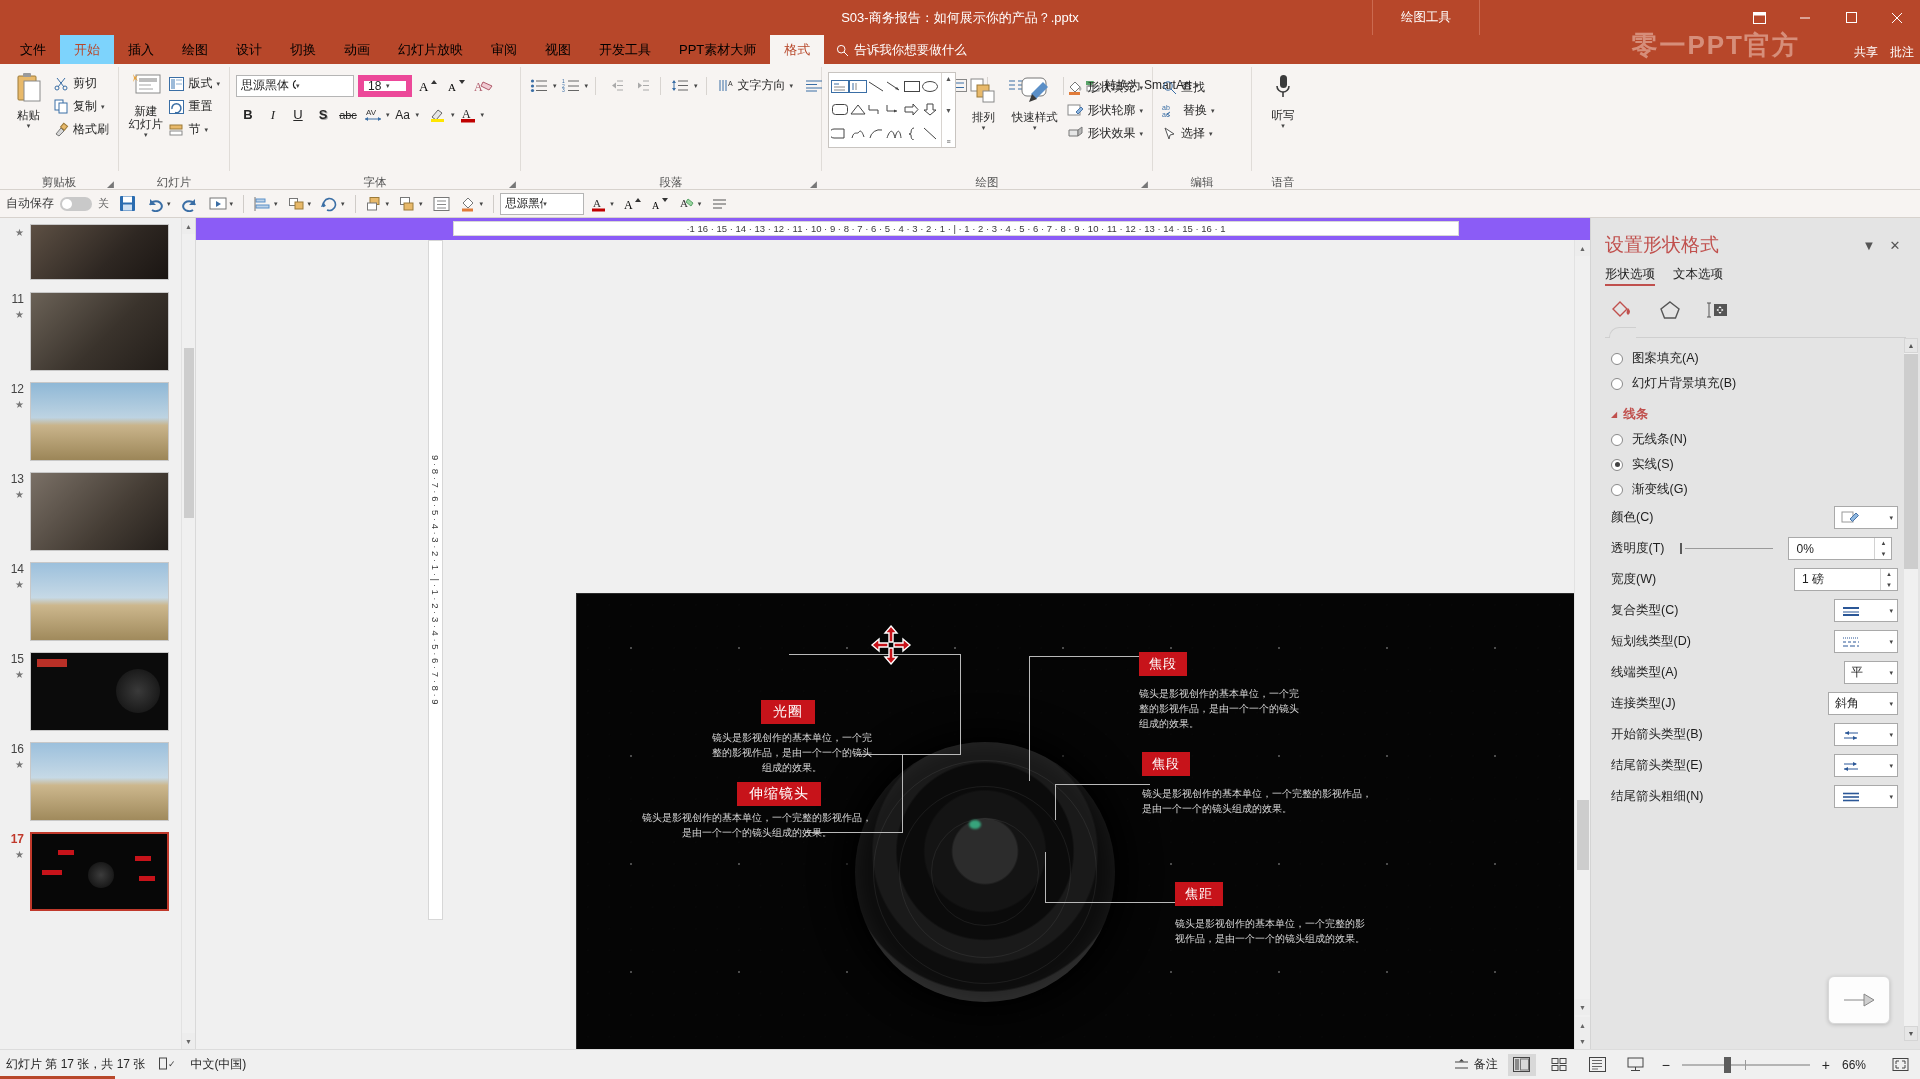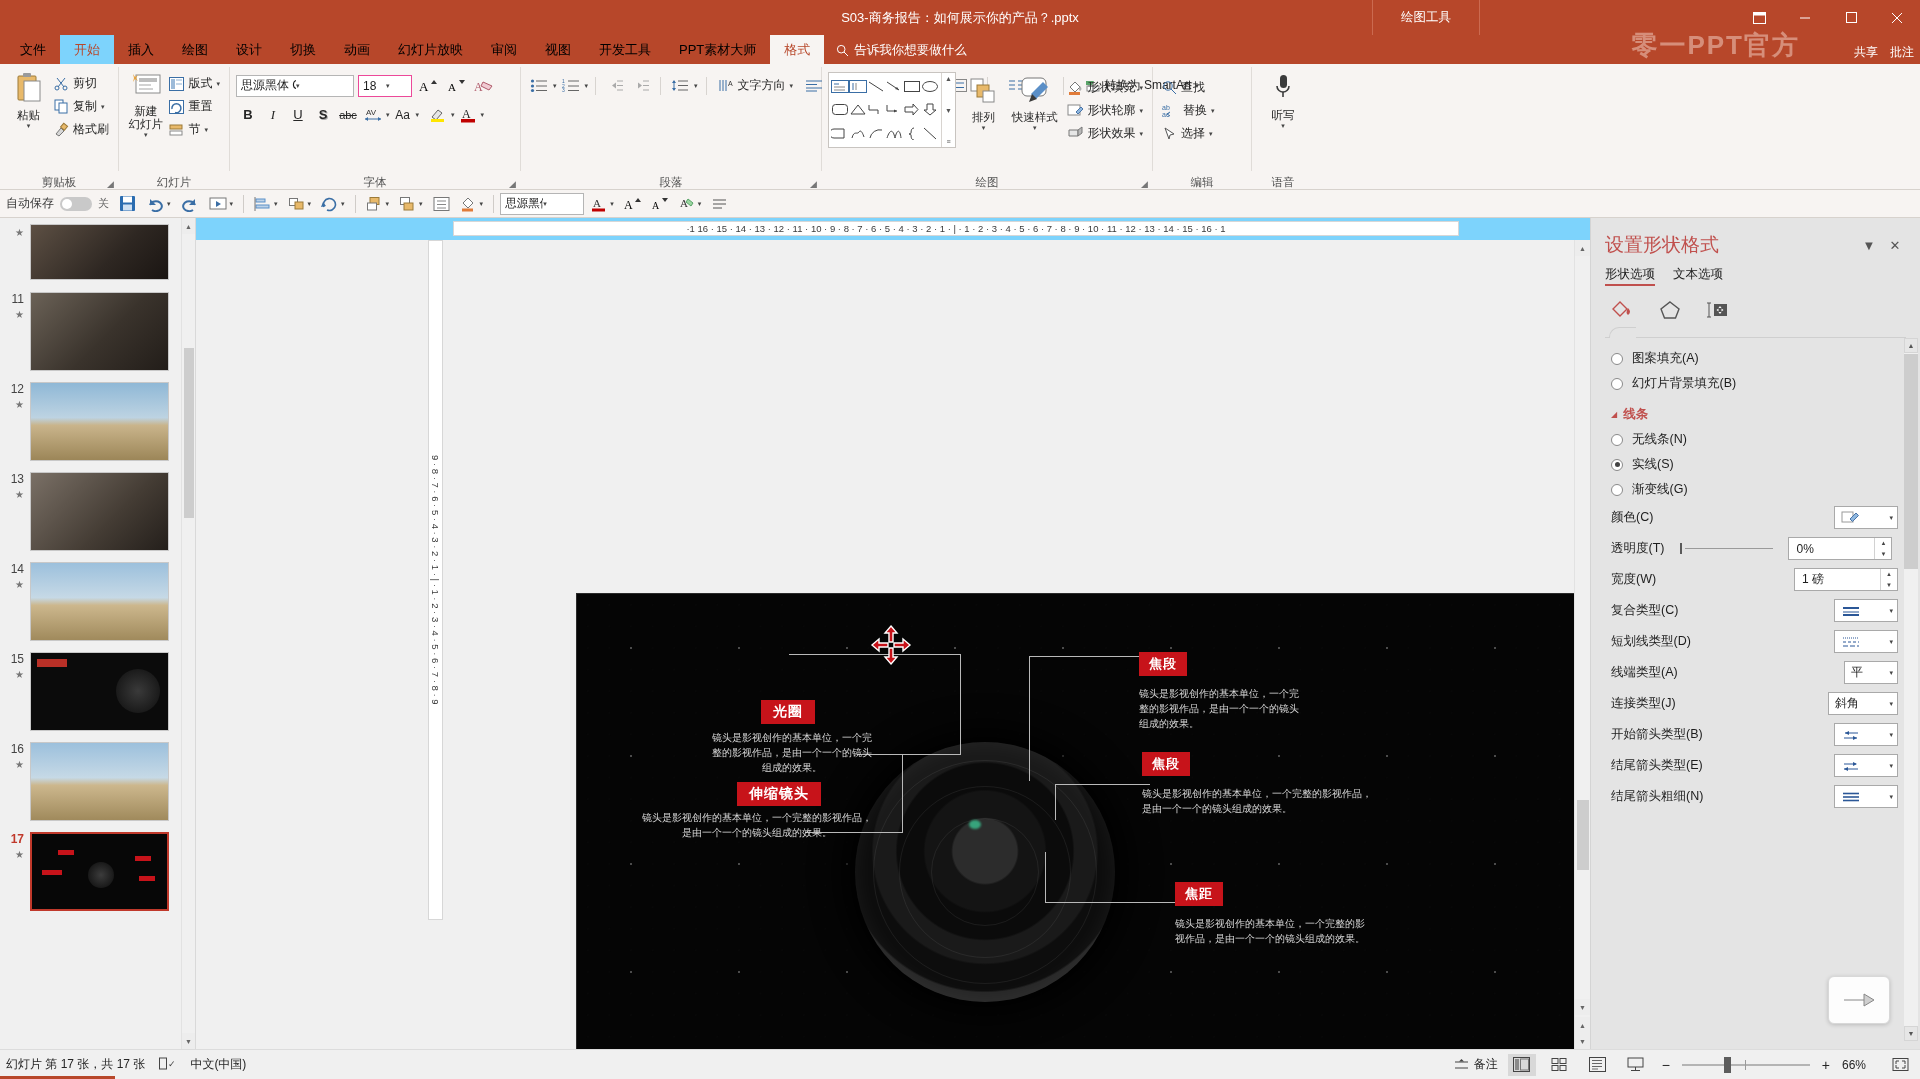--- a/index.html
+++ b/index.html
@@ -56,21 +56,21 @@
   .bigbtn .ic { margin-bottom:2px; }
   .smbtn { display:flex; align-items:center; gap:4px; font-size:12px; color:#262626;
            height:23px; padding:0 3px; white-space:nowrap; }
   .col { display:flex; flex-direction:column; }
   .caret { font-size:7px; color:#444; line-height:1; }
   .dlg { position:absolute; right:4px; bottom:1px; font-size:9px; color:#777; }
 
   .fontname { width:118px; height:22px; border:1px solid #b5b5b5; background:#fff;
               display:flex; align-items:center; padding:0 2px 0 4px; font-size:12px; }
   .fontname span { flex:1; overflow:hidden; white-space:nowrap; }
-  .fontsize { width:54px; height:22px; border:1px solid #ec4899; background:#fff;
+  .fontsize { width:54px; height:22px; border:6px solid #ec4899; background:#fff;
               display:flex; align-items:center; padding:0 2px 0 4px; font-size:12px; }
   .fontsize span { flex:1; }
   .fbtn { width:24px; height:23px; display:flex; align-items:center; justify-content:center;
           font-size:13px; color:#262626; }
   .fbtn.active { background:#cfcfcf; border:1px solid #b0b0b0; }
 
   .shapegal { width:130px; height:76px; border:1px solid #c8c4c0; background:#fff;
               display:flex; }
   .shapegal .cells { flex:1; display:grid; grid-template-columns:repeat(6,1fr); grid-template-rows:repeat(3,1fr); padding:2px;}
   .shapegal .cell { display:flex; align-items:center; justify-content:center; }
@@ -105,21 +105,21 @@
                position:relative; }
   .thumb-row.sel .thumb-box { border:2px solid #c0392b; }
   .thumb-row.sel .thumb-no { color:#c0392b; font-weight:bold; }
   .tsb { position:absolute; right:0; top:0; bottom:0; width:14px; background:#f0f0f0;
          border-left:1px solid #e2e2e2; display:flex; flex-direction:column; justify-content:space-between;}
   .tsb .arw { height:16px; display:flex; align-items:center; justify-content:center; font-size:7px; color:#666; background:#ededed;}
   .tsb .thumbbar { position:absolute; top:130px; left:2px; width:10px; height:170px; background:#cdcdcd; }
 
   
   .editor { flex:1; position:relative; overflow:hidden; display:flex; flex-direction:column; }
-  .hruler { height:22px; background:#7dd3fc; position:relative; }
+  .hruler { height:22px; background:#8b5cf6; position:relative; }
   .hruler .rr { position:absolute; left:257px; top:3px; width:1006px; height:15px;
                 background:#fff; border:1px solid #d7d7d7; font-size:9.5px; color:#3a3a3a;
                 display:flex; align-items:center; justify-content:center; letter-spacing:0; white-space:nowrap;}
   .vruler { position:absolute; left:232px; top:22px; width:15px; height:680px; background:#fff;
             border:1px solid #d7d7d7; font-size:9.5px; color:#3a3a3a; display:flex;
             align-items:center; justify-content:center; }
   .vruler span { writing-mode:vertical-rl; white-space:nowrap; letter-spacing:0;}
   .stage { flex:1; position:relative; }
   .slide { position:absolute; left:380px; top:353px; width:1010px; height:570px; background:#050505;
            border:1px solid #2a2a2a; }
@@ -131,21 +131,21 @@
     background-position: 0 0, 0 0; opacity:.9; }
 
   .lens { position:absolute; left:278px; top:148px; width:260px; height:260px; border-radius:50%;
           background:
             radial-gradient(circle at 50% 42%, #2c2c2c 0 16%, #141414 17% 30%, #0b0b0b 31% 44%, #1a1a1a 45% 56%, #0d0d0d 57% 70%, #262626 71% 84%, #111 85% 100%);
           box-shadow: 0 0 30px 14px rgba(0,0,0,.85), inset 0 0 22px rgba(255,255,255,.06); }
   .lens::after { content:""; position:absolute; left:44%; top:30%; width:12px; height:9px;
                  border-radius:50%; background:#39b98a; filter:blur(1px); opacity:.85; }
   .lens-ring { position:absolute; border-radius:50%; border:1px solid rgba(255,255,255,.07); }
 
-  .tag { position:absolute; background:#c7131a; color:#fff; font-weight:bold; font-size:14px;
+  .tag { position:absolute; background:#c7131a; color:#fff; font-weight:normal; font-size:14px;
          padding:3px 12px; letter-spacing:1px; white-space:nowrap; }
   .tag.sm { font-size:13px; padding:3px 10px; }
   .btxt { position:absolute; color:#d8d8d8; font-size:10px; line-height:15px; white-space:pre-line; }
   .lead { position:absolute; height:1px; background:#b9b9b9; }
   .leadv { position:absolute; width:1px; background:#b9b9b9; }
 
   .movecur { position:absolute; left:293px; top:30px; width:42px; height:42px; }
 
   
   .edscroll { position:absolute; right:0; top:22px; bottom:0; width:16px; background:#f0f0f0;

